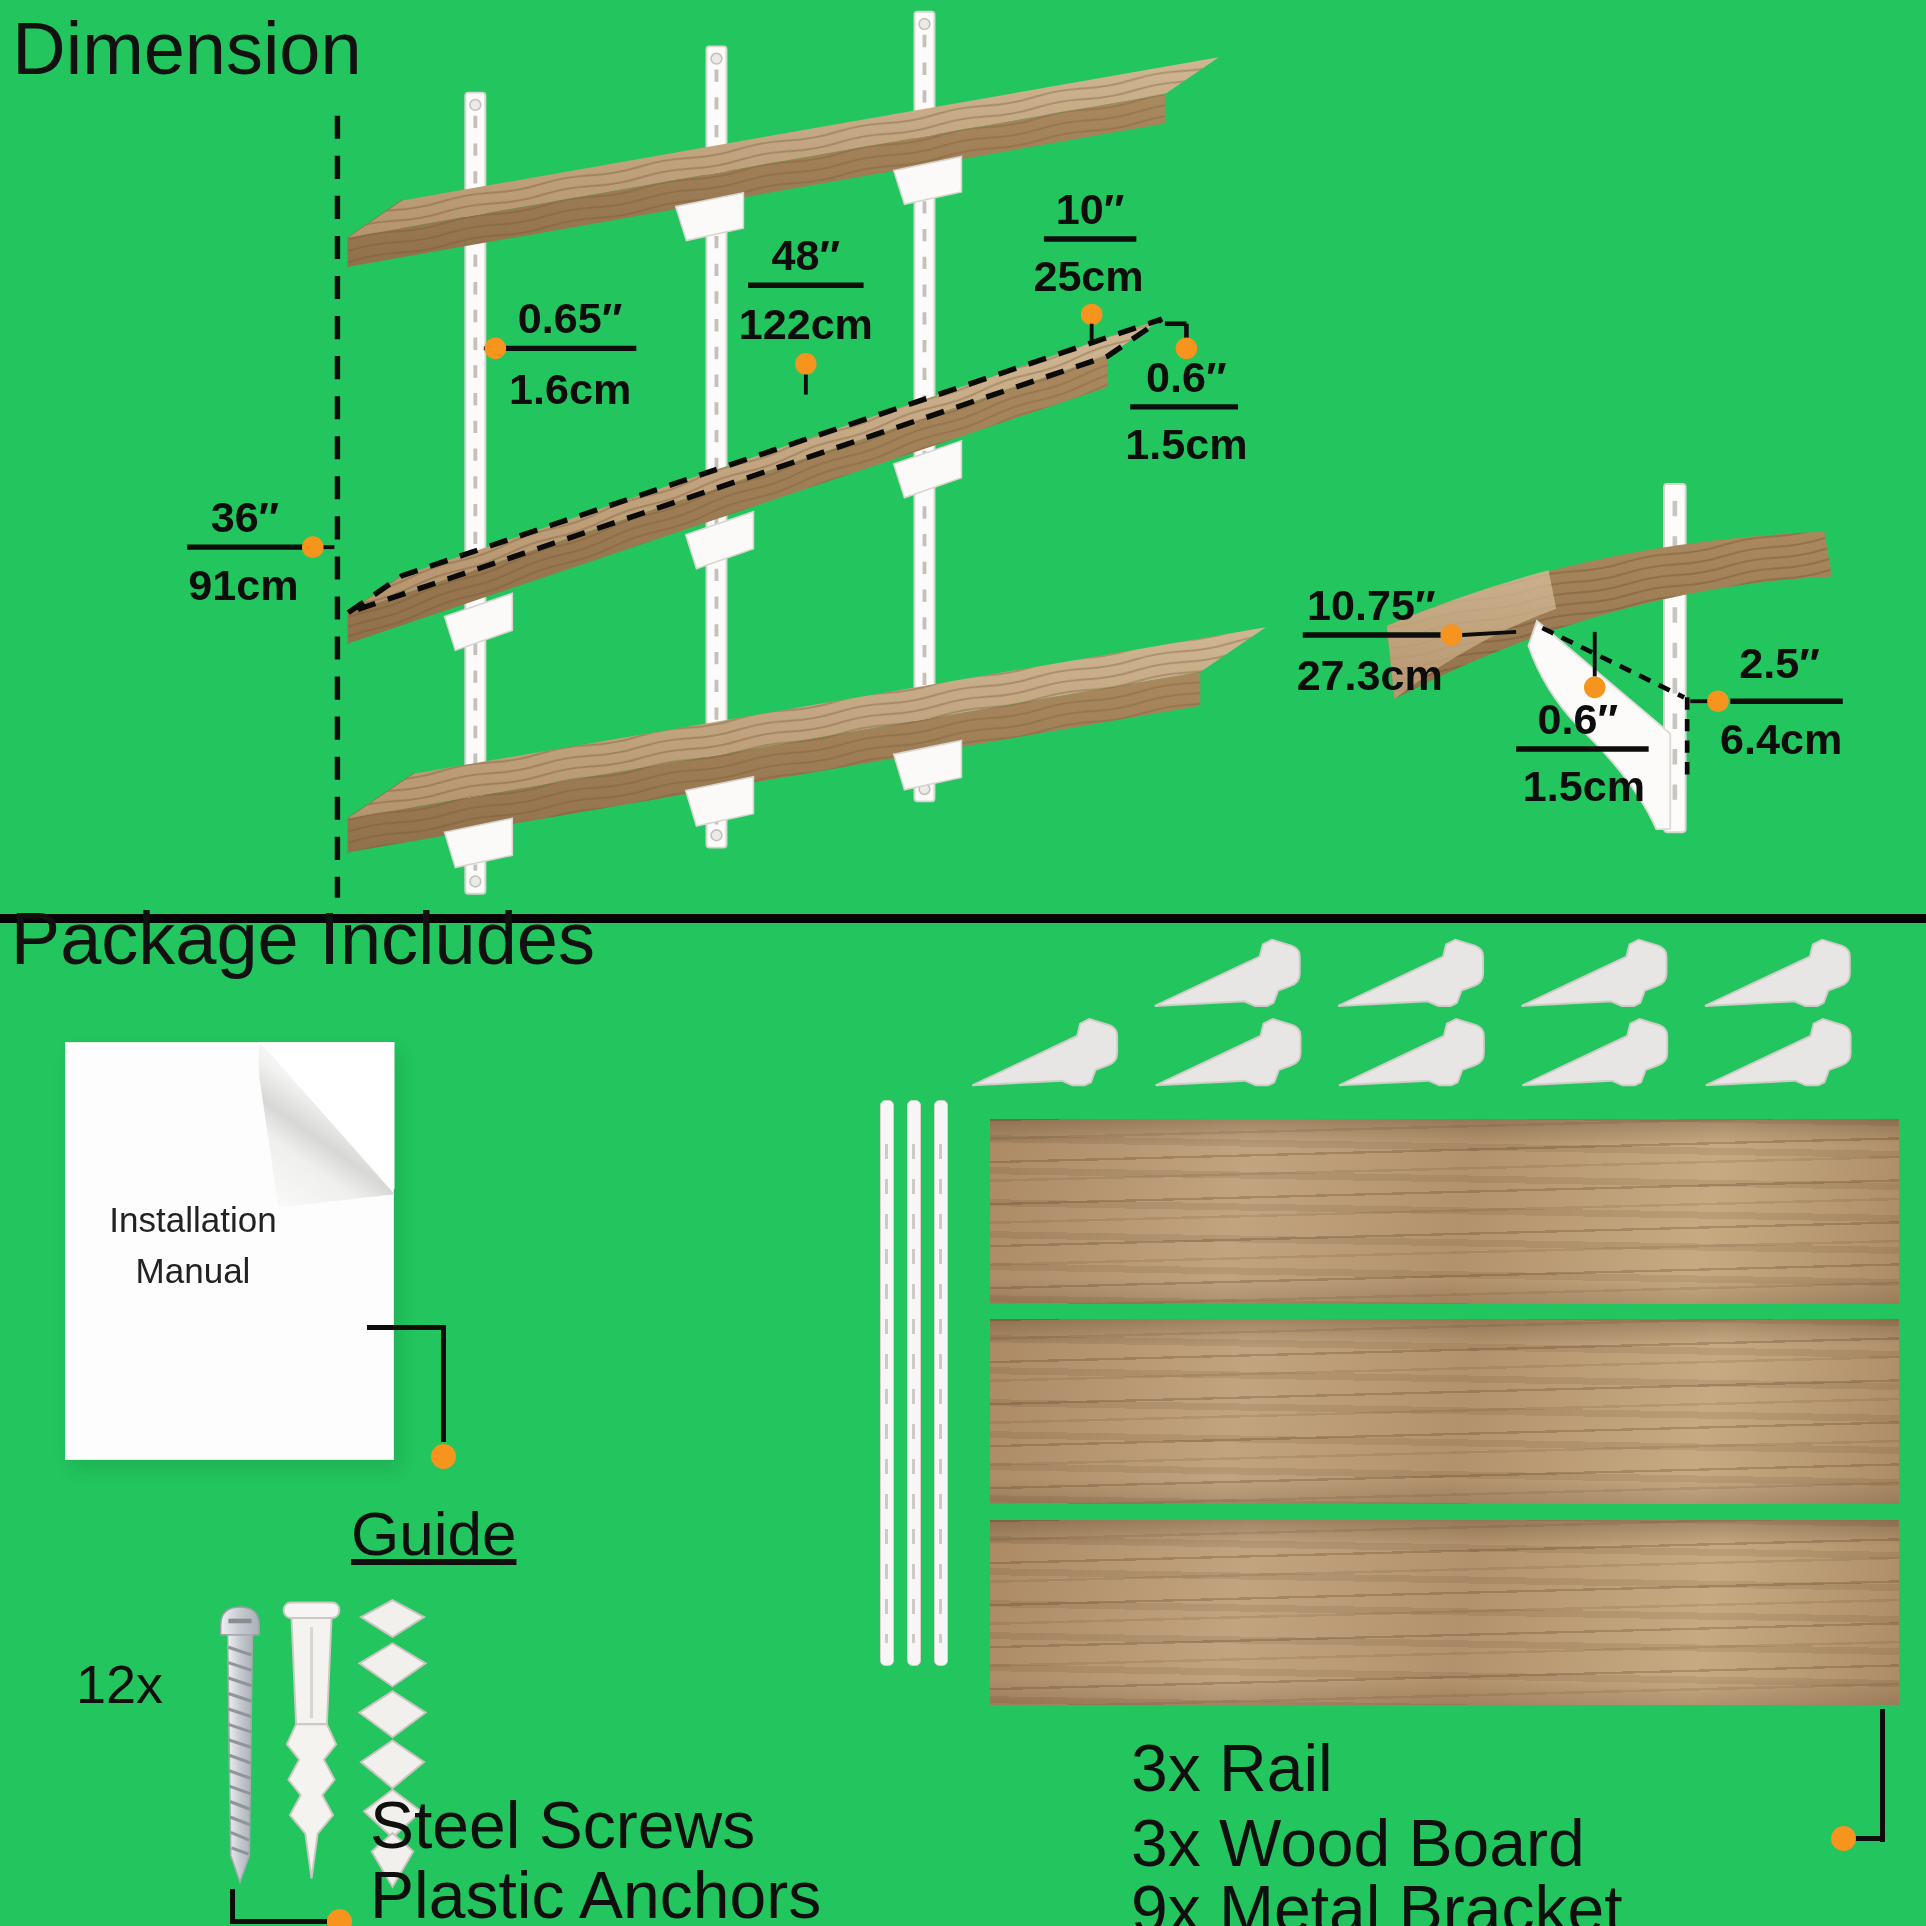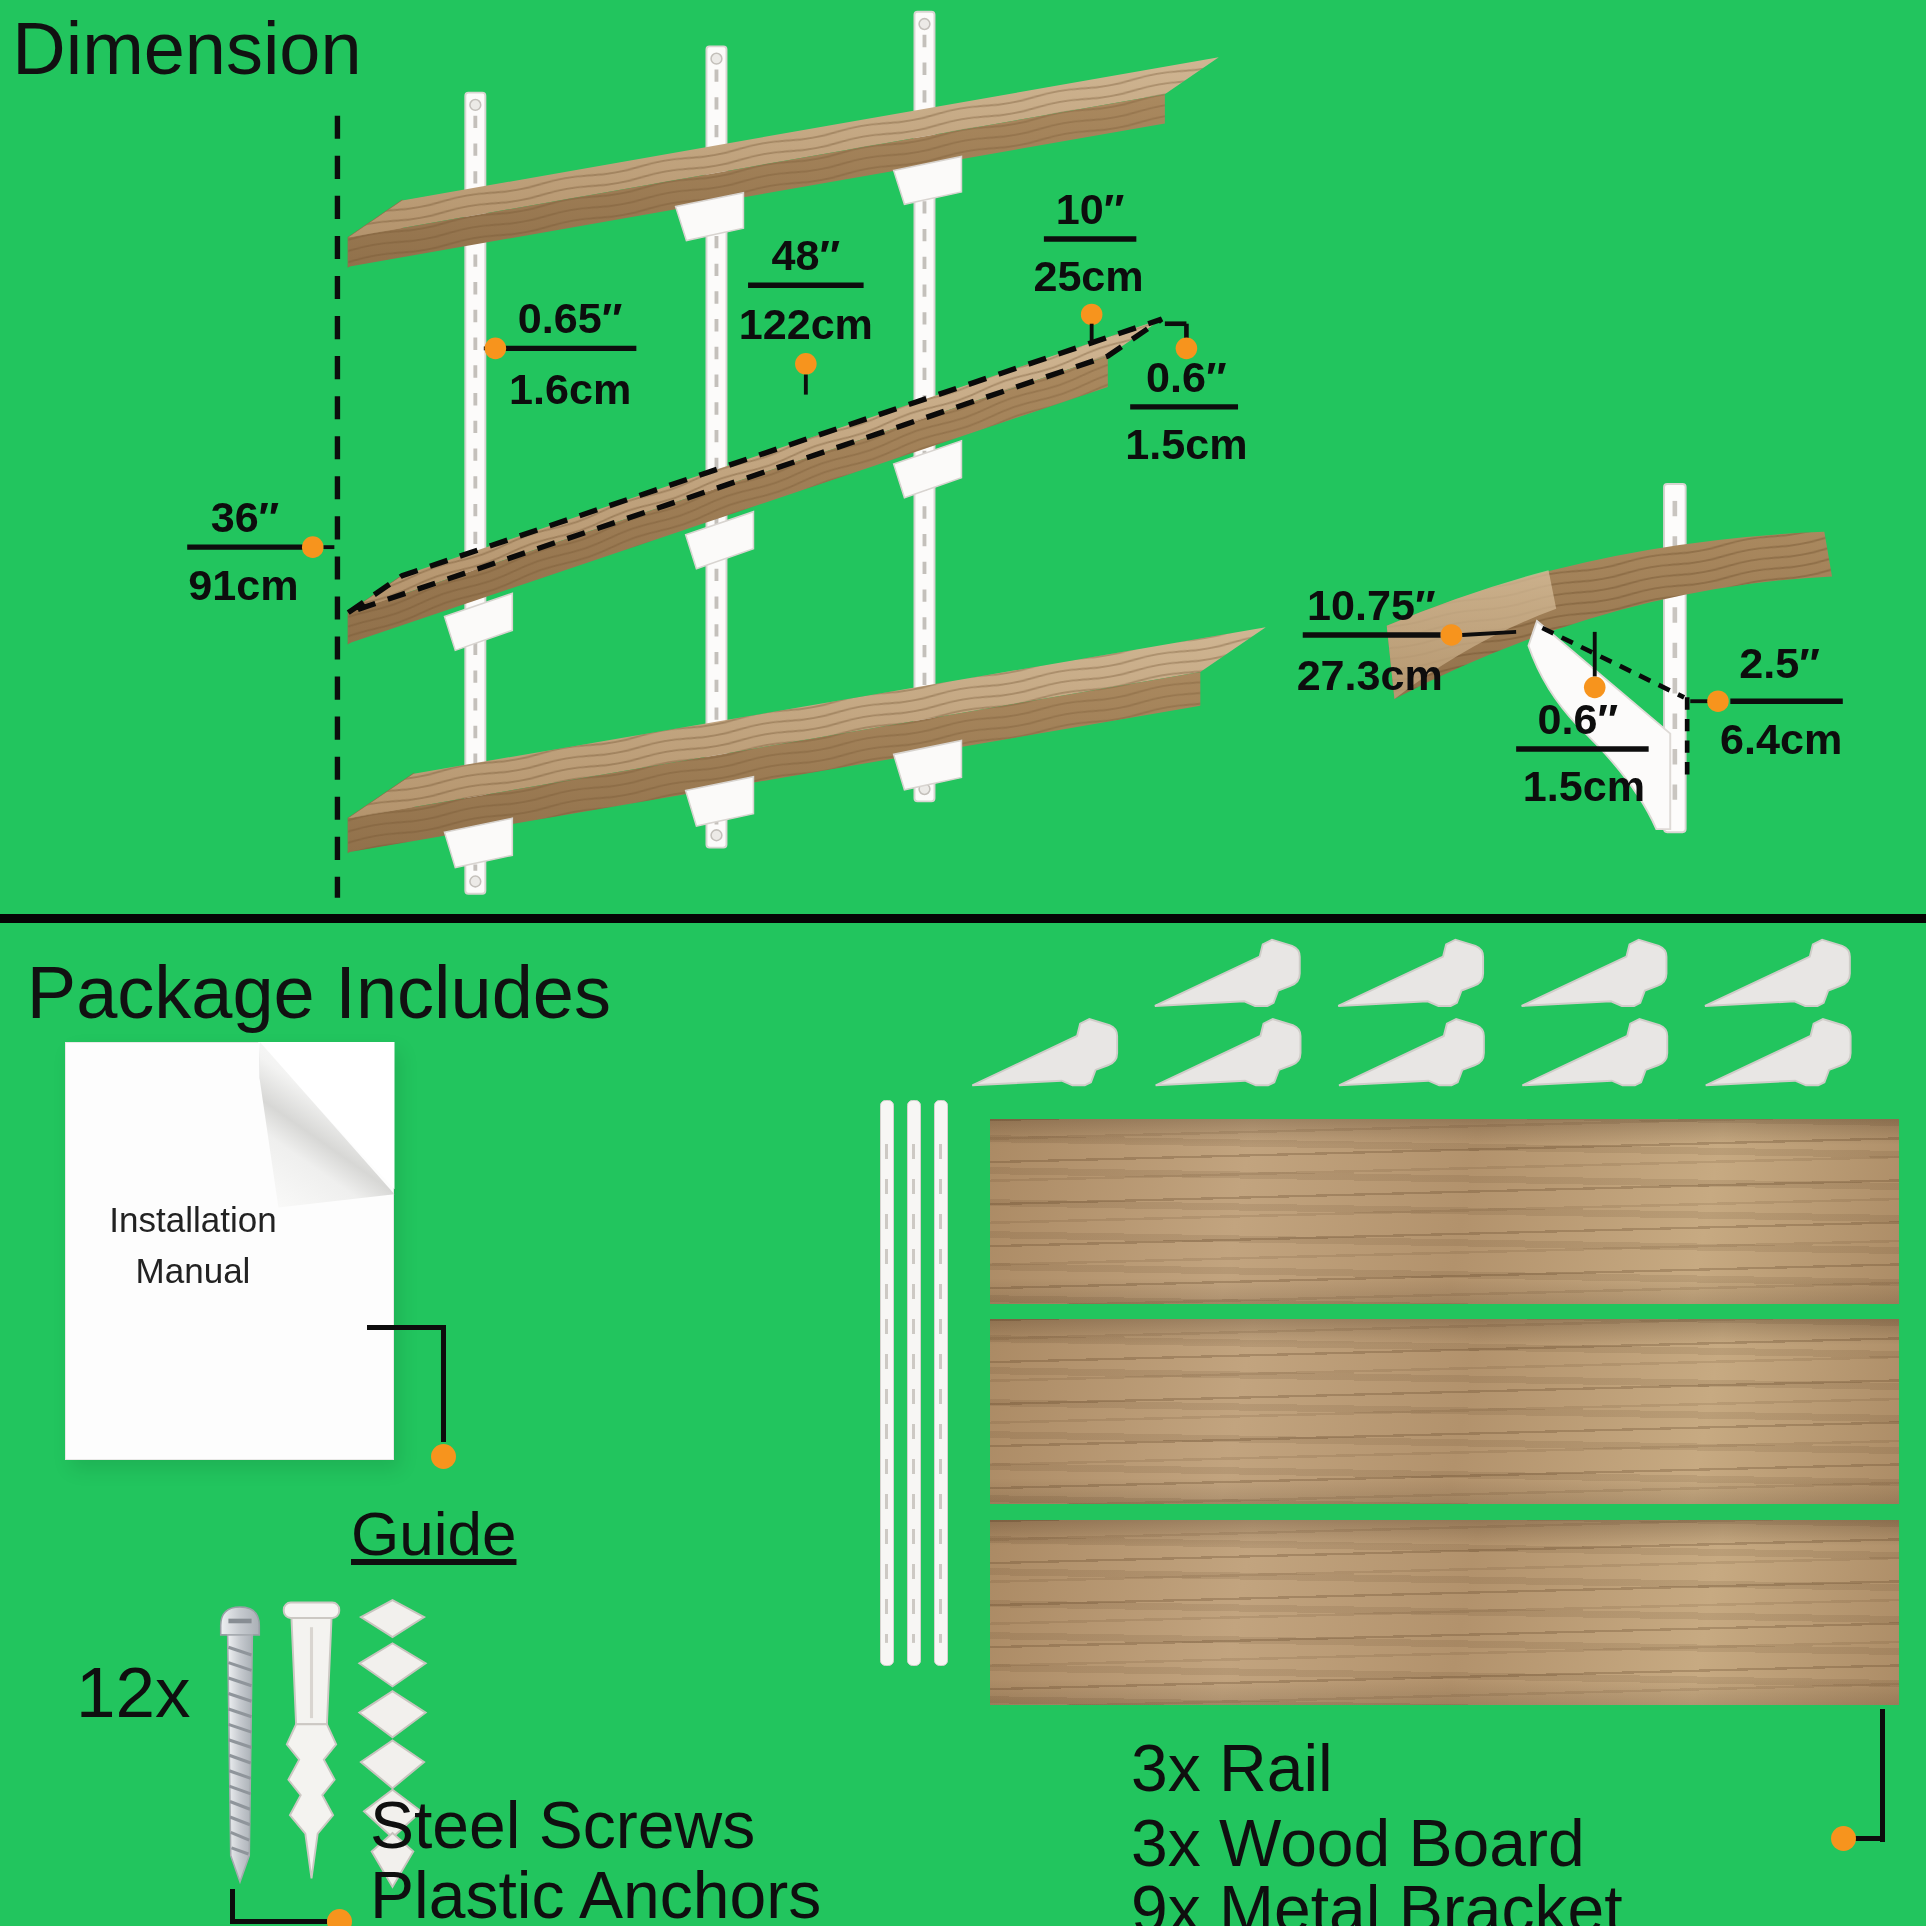--- a/index.html
+++ b/index.html
@@ -200,37 +200,37 @@
         <circle cx="2230" cy="910" r="14" fill="#F7941D"></circle>
         <text x="2310" y="880" font-size="56">2.5″</text>
         <line x1="2246" y1="910" x2="2392" y2="910" stroke="#0d0d0d" stroke-width="7"></line>
         <text x="2312" y="978" font-size="56">6.4cm</text>
       </g>
     </g>
   </svg>
 
   <div class="abs divider"></div>
 
-  <div class="abs title" style="left:10.8px;top:950px;margin-left:16px;">Package Includes</div>
+  <div class="abs title" style="left:10.8px;top:896px;">Package Includes</div>
 
   <div class="abs sheet">
     <div class="txt">
       <div>Installation</div>
       <div>Manual</div>
     </div>
     <div class="flap-cut"></div>
     <div class="flap"></div>
   </div>
 
   <div class="abs cline" style="left:367px;top:1325px;width:79px;height:5.4px;"></div>
   <div class="abs cline" style="left:441px;top:1325px;width:5.4px;height:117px;"></div>
   <div class="abs dot" style="left:431px;top:1444px;"></div>
   <div class="abs lbl" style="left:351px;top:1503px;font-size:62px;text-decoration:underline;">Guide</div>
 
-  <div class="abs lbl" style="left:76px;top:1657px;font-size:71px;">12x</div>
+  <div class="abs lbl" style="left:76px;top:1657px;font-size:54px;">12x</div>
 
   <svg class="abs" style="left:216px;top:1604px;" width="48" height="284" viewBox="0 0 62 368">
     <defs>
         <linearGradient id="silver" x1="0" y1="0" x2="1" y2="0">
       <stop offset="0" stop-color="#eef0f2"></stop>
           <stop offset=".5" stop-color="#c6cacf"></stop>
           <stop offset="1" stop-color="#aab0b6"></stop>
     </linearGradient>
       </defs>
     <path d="M6,28 Q6,4 31,4 Q56,4 56,28 L56,40 L6,40 Z" fill="url(#silver)" stroke="#9aa0a6" stroke-width="2"></path>

